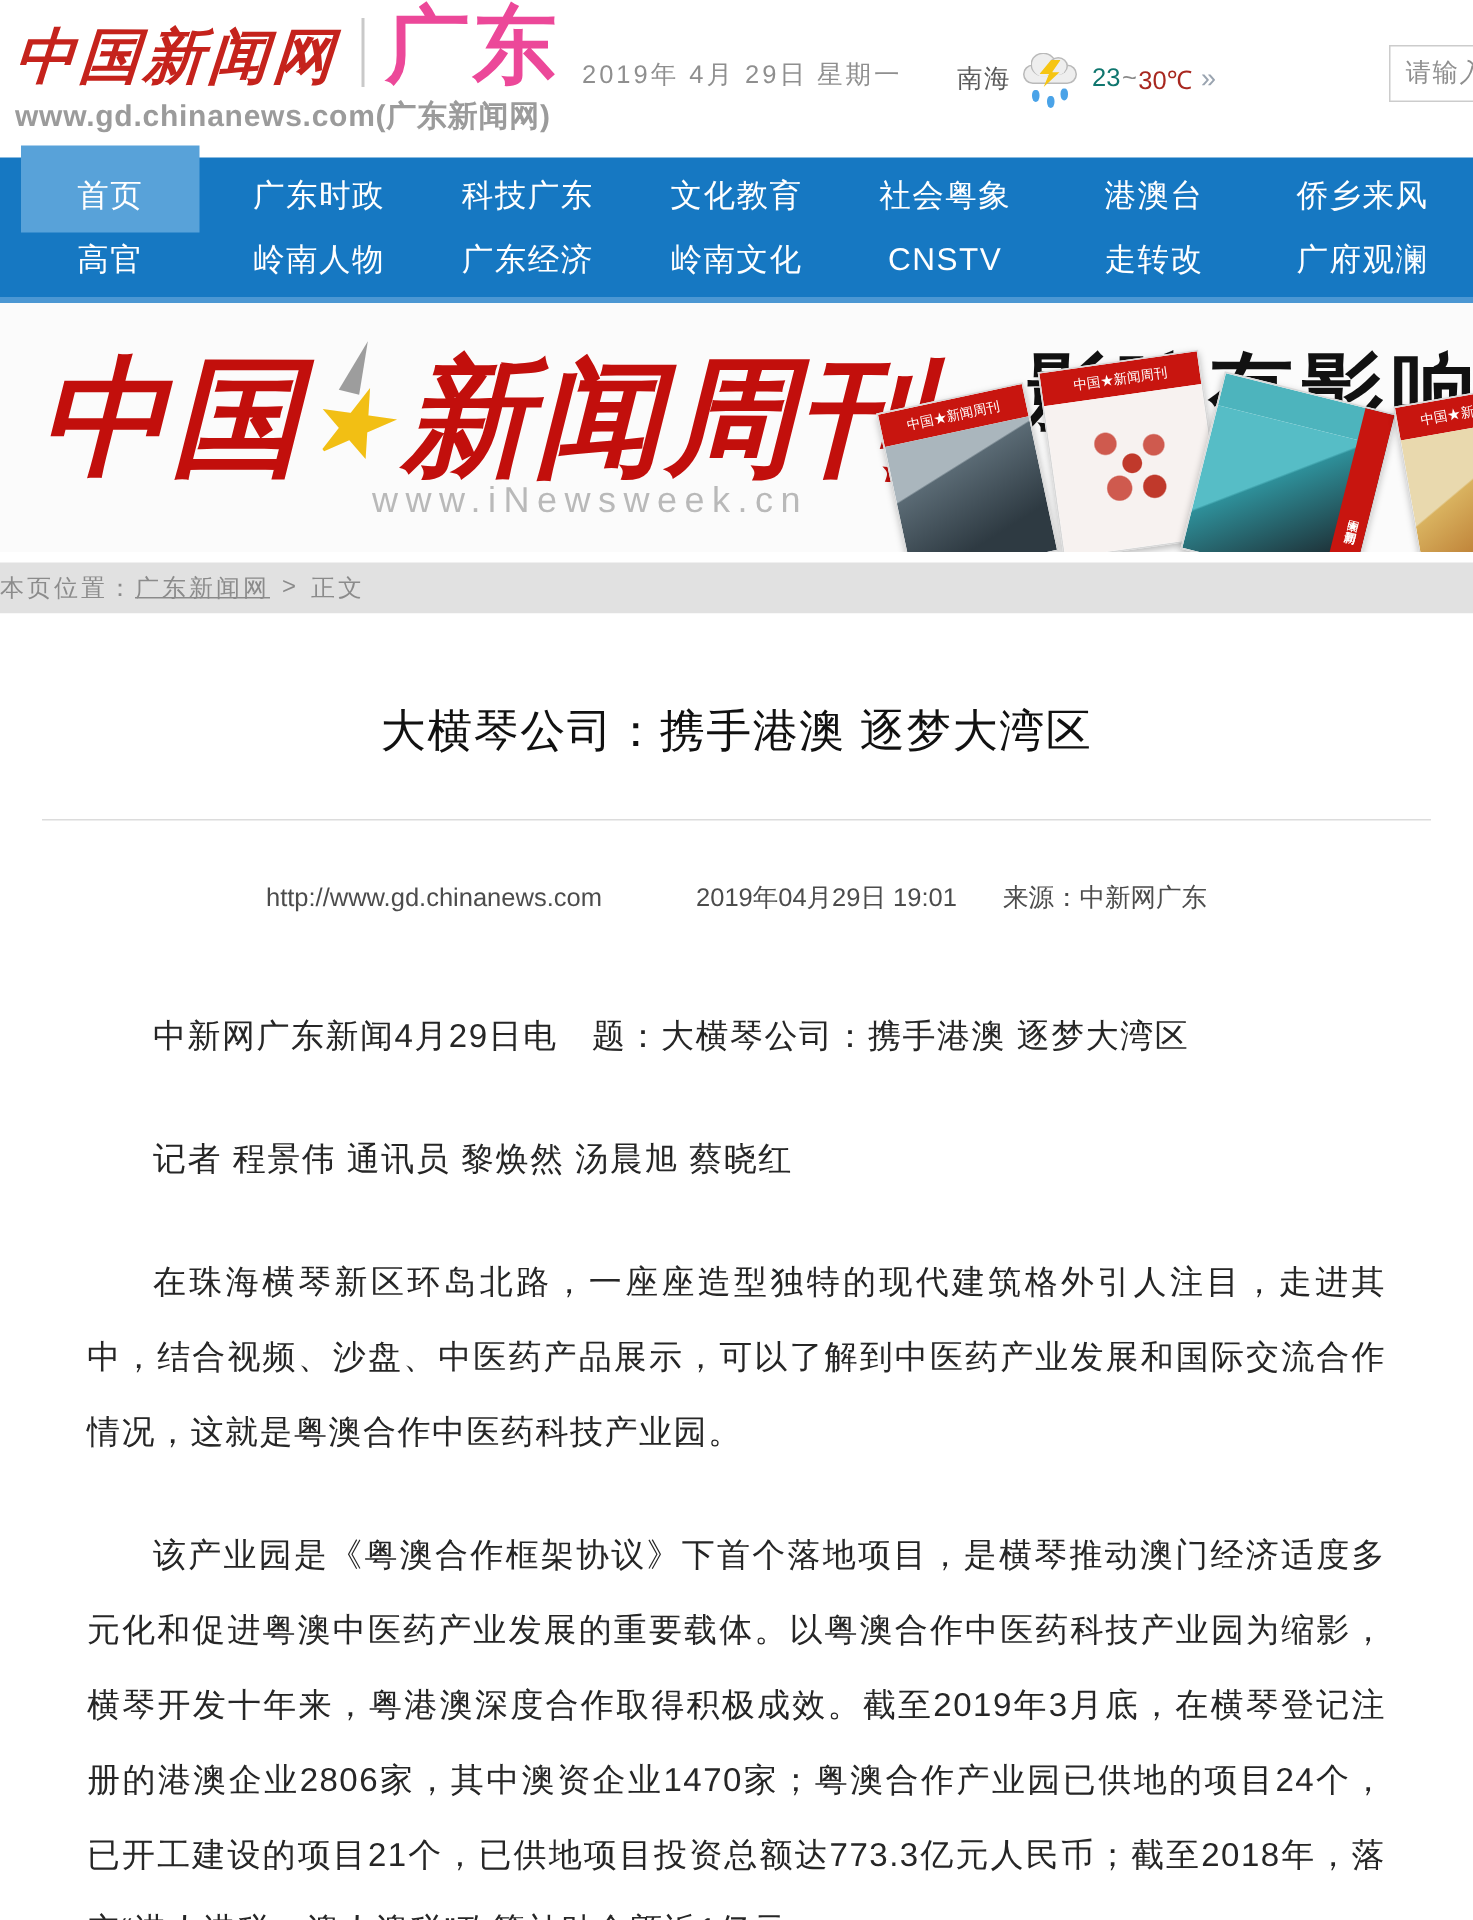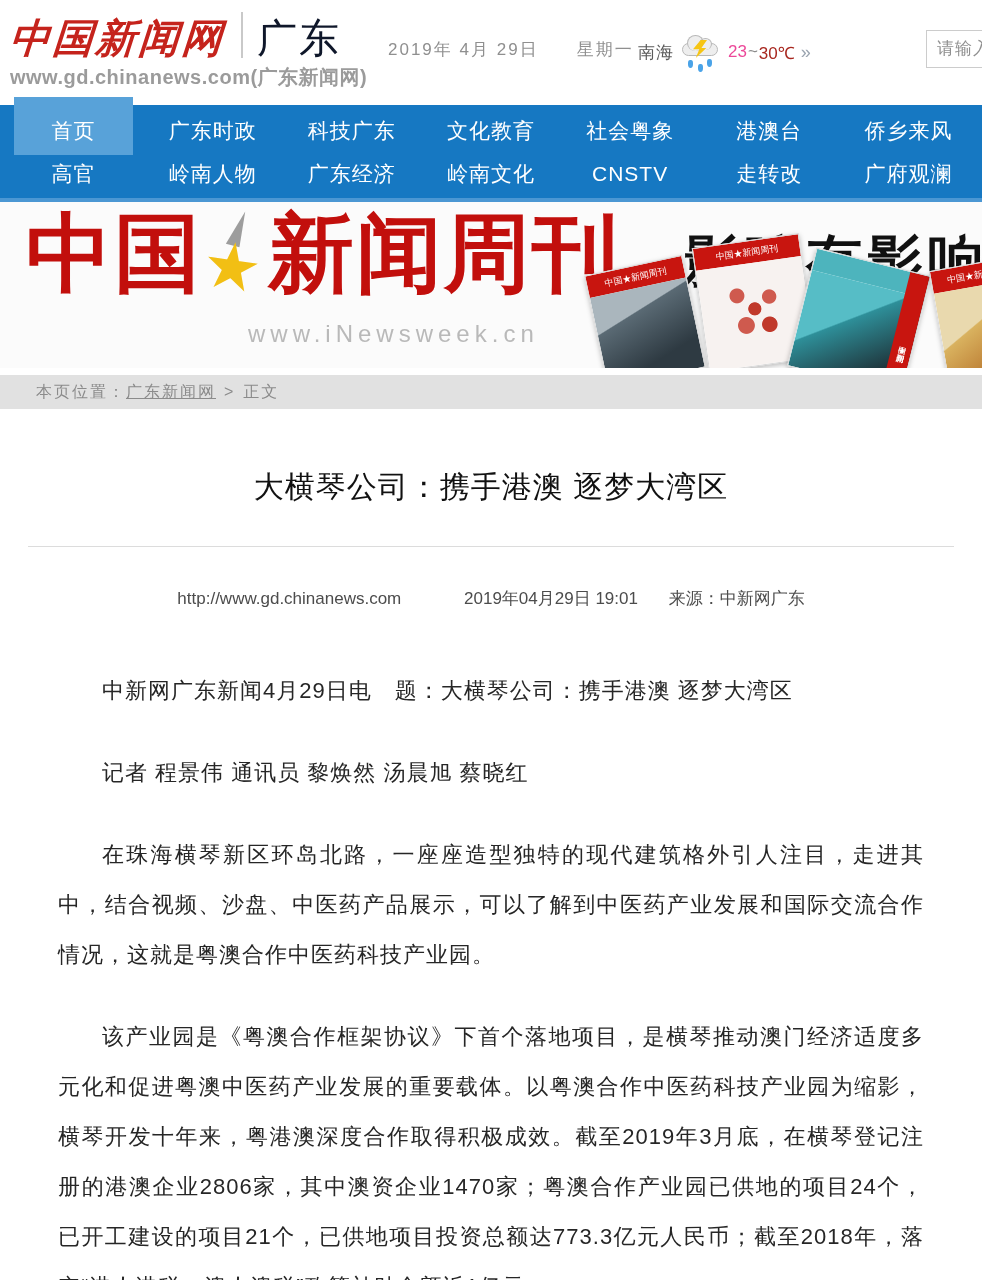--- a/index.html
+++ b/index.html
@@ -14,37 +14,37 @@
   
   .site-header { position:relative; height:105px; background:#fff; }
   .logo-wrap { position:absolute; left:10px; top:6px; }
   .logo-line1 { display:flex; align-items:flex-end; height:52px; }
   .logo-cn {
     font-family:"DejaVu Serif", serif; font-style:italic; font-weight:bold;
     font-size:40px; color:#c5231c; letter-spacing:3px; line-height:1;
     transform:skewX(-4deg);
   }
   .logo-divider { width:2px; height:46px; background:#c9c9c9; margin:0 14px 0 16px; }
-  .logo-region { font-size:40px; font-weight:normal; color:#0f172a; line-height:1; letter-spacing:2px; }
+  .logo-region { font-size:56px; font-weight:bold; color:#ec4899; line-height:1; letter-spacing:2px; }
   .logo-url { margin-top:6px; font-size:20px; font-weight:bold; color:#9b9b9b; letter-spacing:0.5px; }
 
   .header-date { position:absolute; left:388px; top:38px; font-size:17px; color:#8f8f8f; letter-spacing:2px; }
-  .header-date .weekday { margin-left:38px; }
+  .header-date .weekday { margin-left:6px; }
 
   .weather { position:absolute; left:638px; top:30px; display:flex; align-items:center; height:44px; }
   .weather-city { font-size:17px; color:#5a5a5a; letter-spacing:1px; }
   .w-icon { position:relative; width:46px; height:44px; margin:0 4px; }
   .w-cloud { position:absolute; left:4px; top:13px; width:36px; height:13px; background:#eee; border:1px solid #b9b9b9; border-radius:8px; }
   .w-cloud::before { content:""; position:absolute; left:4px; top:-9px; width:15px; height:15px; background:#eee; border:1px solid #b9b9b9; border-radius:50%; border-bottom:none; }
   .w-cloud::after { content:""; position:absolute; left:16px; top:-6px; width:11px; height:11px; background:#eee; border:1px solid #b9b9b9; border-radius:50%; border-bottom:none; }
   .w-bolt { position:absolute; left:15px; top:10px; width:14px; height:18px; background:#f6c513;
     clip-path:polygon(55% 0, 100% 0, 60% 45%, 95% 45%, 20% 100%, 45% 52%, 0 52%); z-index:2; }
   .w-drop { position:absolute; width:5px; height:8px; background:#4aa3e8; border-radius:50% 50% 60% 60%; }
   .w-d1 { left:10px; top:30px; } .w-d2 { left:20px; top:34px; } .w-d3 { left:29px; top:29px; }
-  .temp-low { font-size:17px; color:#ec4899; }
+  .temp-low { font-size:17px; color:#0f766e; }
   .temp-tilde { font-size:17px; color:#8a8a8a; margin:0 1px; }
   .temp-high { font-size:17px; color:#a8271f; }
   .weather-more { font-size:18px; color:#9aa4b0; margin-left:6px; }
 
   .search-input {
     position:absolute; right:-30px; top:30px; width:86px; height:38px;
     border:1px solid #ccc; background:#fff; padding:0 10px;
     font-size:17px; color:#333; outline:none;
   }
   .search-input::placeholder { color:#8f8f8f; letter-spacing:1px; }
@@ -56,22 +56,22 @@
   .nav-row-2 { height:43px; }
   .nav-cell { position:relative; text-align:center; color:#fff; font-size:21px; cursor:pointer; }
   .nav-row-1 .nav-cell { line-height:52px;text-align:center; }
   .nav-row-2 .nav-cell { line-height:38px; }
   .nav-cell .lbl { position:relative; z-index:2; letter-spacing:1px; }
   .active-tab-bg { position:absolute; z-index:1; left:10px; right:10px; top:-8px; height:58px; background:#58a2d9; }
   .nav-bottom-strip { height:4px; background:#4b97d3; }
 
   
   .banner { position:relative; height:166px; background:#fbfbfb; overflow:hidden; }
-  .banner-title { position:absolute; left:26px; top:6px; display:flex; align-items:flex-start;
-    color:#c20f0c; font-weight:bold; font-size:86px; line-height:1.05; letter-spacing:2px; white-space:nowrap; }
+  .banner-title { position:absolute; left:26px; top:22px; display:flex; align-items:flex-end;
+    color:#c20f0c; font-weight:bold; font-size:86px; line-height:1.05; letter-spacing:2px; white-space:nowrap;font-style:italic; }
   .star-mark { position:relative; width:62px; height:100px; margin:0 2px; }
   .star-gray { position:absolute; left:26px; top:2px; width:0; height:0;
     border-left:11px solid transparent; border-right:3px solid transparent;
     border-bottom:36px solid #9d9d9d; transform:rotate(14deg); }
   .star-yellow { position:absolute; left:2px; top:30px; font-size:58px; color:#f2bf14; transform:rotate(8deg); line-height:1; }
   .banner-url { position:absolute; left:248px; top:118px; font-size:24px; color:#b9b9b9; letter-spacing:5px; }
   .banner-headline { position:absolute; left:684px; top:22px; font-size:56px; font-weight:bold; color:#111;
     white-space:nowrap; letter-spacing:5px; }
 
   .mag { position:absolute; background:#fff; border:1px solid #d8d8d8; box-shadow:0 2px 5px rgba(0,0,0,.25); overflow:hidden; }
@@ -90,21 +90,21 @@
   .mag-3 { left:800px; top:58px; width:118px; height:122px; transform:rotate(14deg); }
   .mag-3 .mag-head { transform:rotate(0); background:#4db4bd; color:#4db4bd; }
   .mag-3 .mag-body { background:linear-gradient(145deg,#56bdc6 40%,#2e8f99 41%,#1d2a30 85%); position:relative; }
   .mag-3 .side-band { position:absolute; right:0; top:-22px; width:20px; height:144px; background:#c8150f;
     color:#fff; font-size:8px; writing-mode:vertical-rl; text-align:center; line-height:20px; }
   .mag-4 { left:938px; top:60px; width:96px; height:114px; transform:rotate(-10deg); }
   .mag-4 .mag-body { background:linear-gradient(150deg,#e9d9ae 40%,#d9b25f 41%,#b8762e 80%); }
 
   
   .breadcrumb-bar { margin-top:7px; height:34px; background:#e1e1e1; display:flex; align-items:center;
-    padding-left:36px; font-size:16px; color:#8b8b8b; letter-spacing:2px; }
+    font-size:16px; color:#8b8b8b; letter-spacing:2px; }
   .breadcrumb-bar .crumb-sep { margin:0 8px; }
   .breadcrumb-bar .crumb-link { cursor:pointer;text-decoration:underline; }
 
   
   .article { background:#fff; padding:58px 58px 30px; }
   .article-title { text-align:center; font-size:30px; font-weight:500; color:#111; letter-spacing:1px; }
   .title-divider { border:none; border-top:1px solid #dcdcdc; margin:38px -30px 0; }
   .article-meta { margin-top:40px; text-align:center; font-size:17px; color:#4c4c4c; }
   .article-meta .m-url { margin-right:22px; }
   .article-meta .m-date { margin-right:26px;margin-left:36px; }

